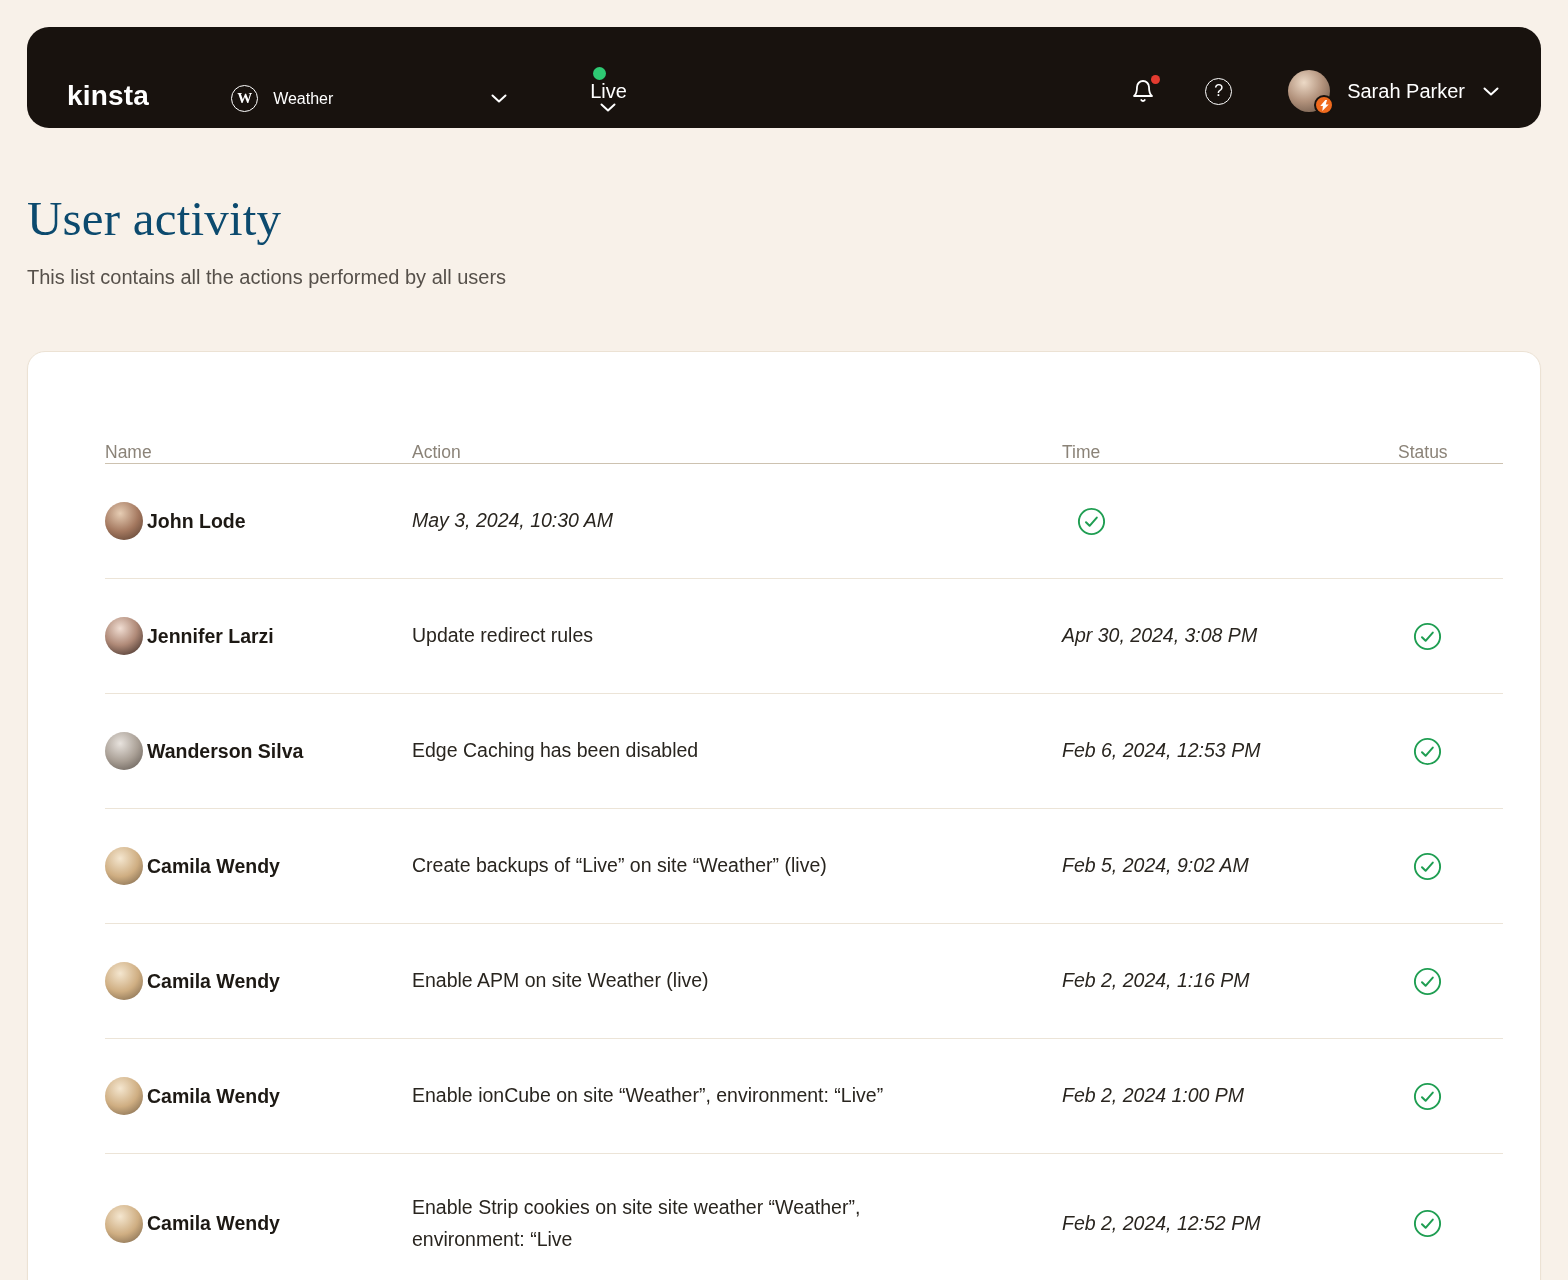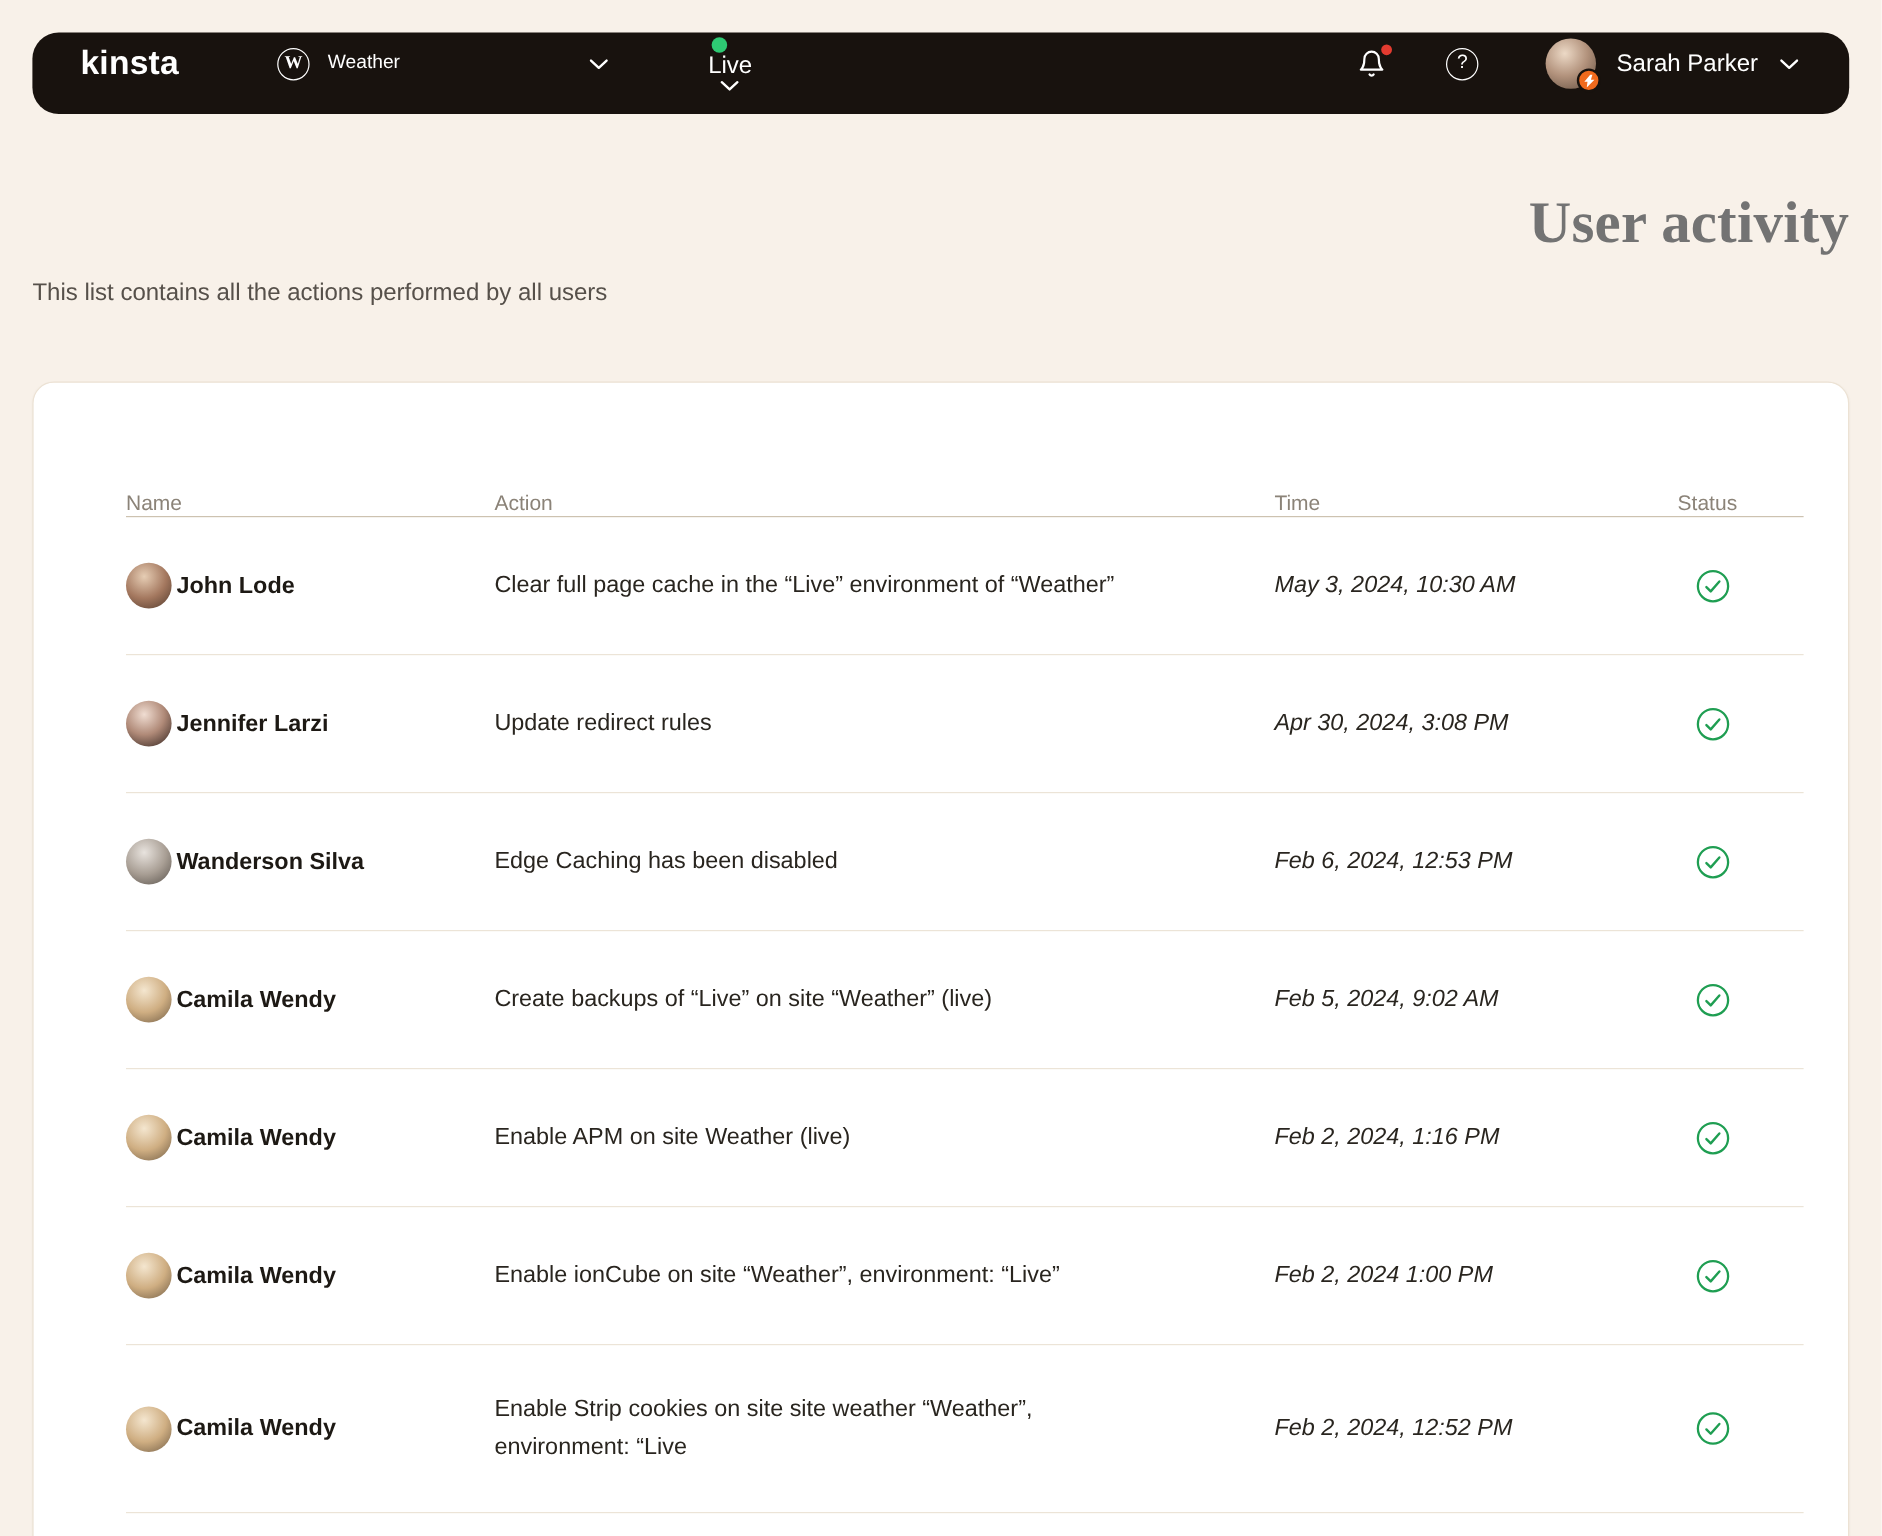--- a/index.html
+++ b/index.html
@@ -8,24 +8,24 @@
     width: 1568px; height: 1280px;
     background: #f8f1e9;
     font-family: "Liberation Sans", sans-serif;
     color: #221e1a;
     overflow: hidden;
   }
   .shell { padding: 27px 27px 0; }
 
   
   .navbar {
-    height: 68px;
+    height: 101px;
     background: #18120e;
     border-radius: 22px;
-    display: flex; align-items: center;
+    display: flex; align-items: flex-end;
     padding: 0 42px 16px 40px;
     color: #fff;
   }
   .logo { font-size: 28px; font-weight: 700; letter-spacing: 0.2px; }
   .selector { display: flex; align-items: center; cursor: pointer; }
   .site-selector { margin-left: 82px; width: 276px; }
   .wp-icon {
     width: 27px; height: 27px; border: 1.7px solid #fff; border-radius: 50%;
     display: flex; align-items: center; justify-content: center;
     font-size: 15px; font-weight: 700; font-family: "Liberation Serif", serif;
@@ -62,25 +62,24 @@
     background: #f06a1d; border: 2.5px solid #18120e;
     display: flex; align-items: center; justify-content: center;
   }
   .user .uname-top { margin-left: 17px; font-size: 20px; }
   .user .chev { margin-left: 18px; }
 
   
   .page-title {
     margin: 62px 0 0;
     font-family: "Liberation Serif", "DejaVu Serif", serif;
-    font-weight: 700;
+    font-weight: 400;
     font-size: 49px;
-    color: #737373;
+    color: #0c4a6e;
     letter-spacing: 0.2px;
-    text-align: right;
   }
   .page-sub { margin: 19px 0 0; font-size: 20px; color: #56504a; }
 
   
   .card {
     margin-top: 62px;
     background: #fff;
     border: 1px solid #ece2d4;
     border-radius: 18px;
     padding: 90px 37px 0 77px;
@@ -181,21 +180,20 @@
       <div>Action</div>
       <div>Time</div>
       <div>Status</div>
     </div>
 
     <div class="row">
       <div class="name-cell">
         <span class="row-avatar av-john"></span>
         <span class="uname">John Lode</span>
       </div>
-      <div class="action-cell">Clear full page cache in the “Live” environment of “Weather”</div>
       <div class="time-cell">May 3, 2024, 10:30 AM</div>
       <div class="status-cell">
         <svg class="check" width="29" height="29" viewBox="0 0 29 29">
             <circle cx="14.5" cy="14.5" r="12.6" fill="none" stroke="#1f9e52" stroke-width="1.9"></circle>
             <path d="M9 15.2l3.6 3.6 7.2-8.2" fill="none" stroke="#1f9e52" stroke-width="2" stroke-linecap="round" stroke-linejoin="round"></path>
           </svg>
       </div>
     </div>
 
     <div class="row">

